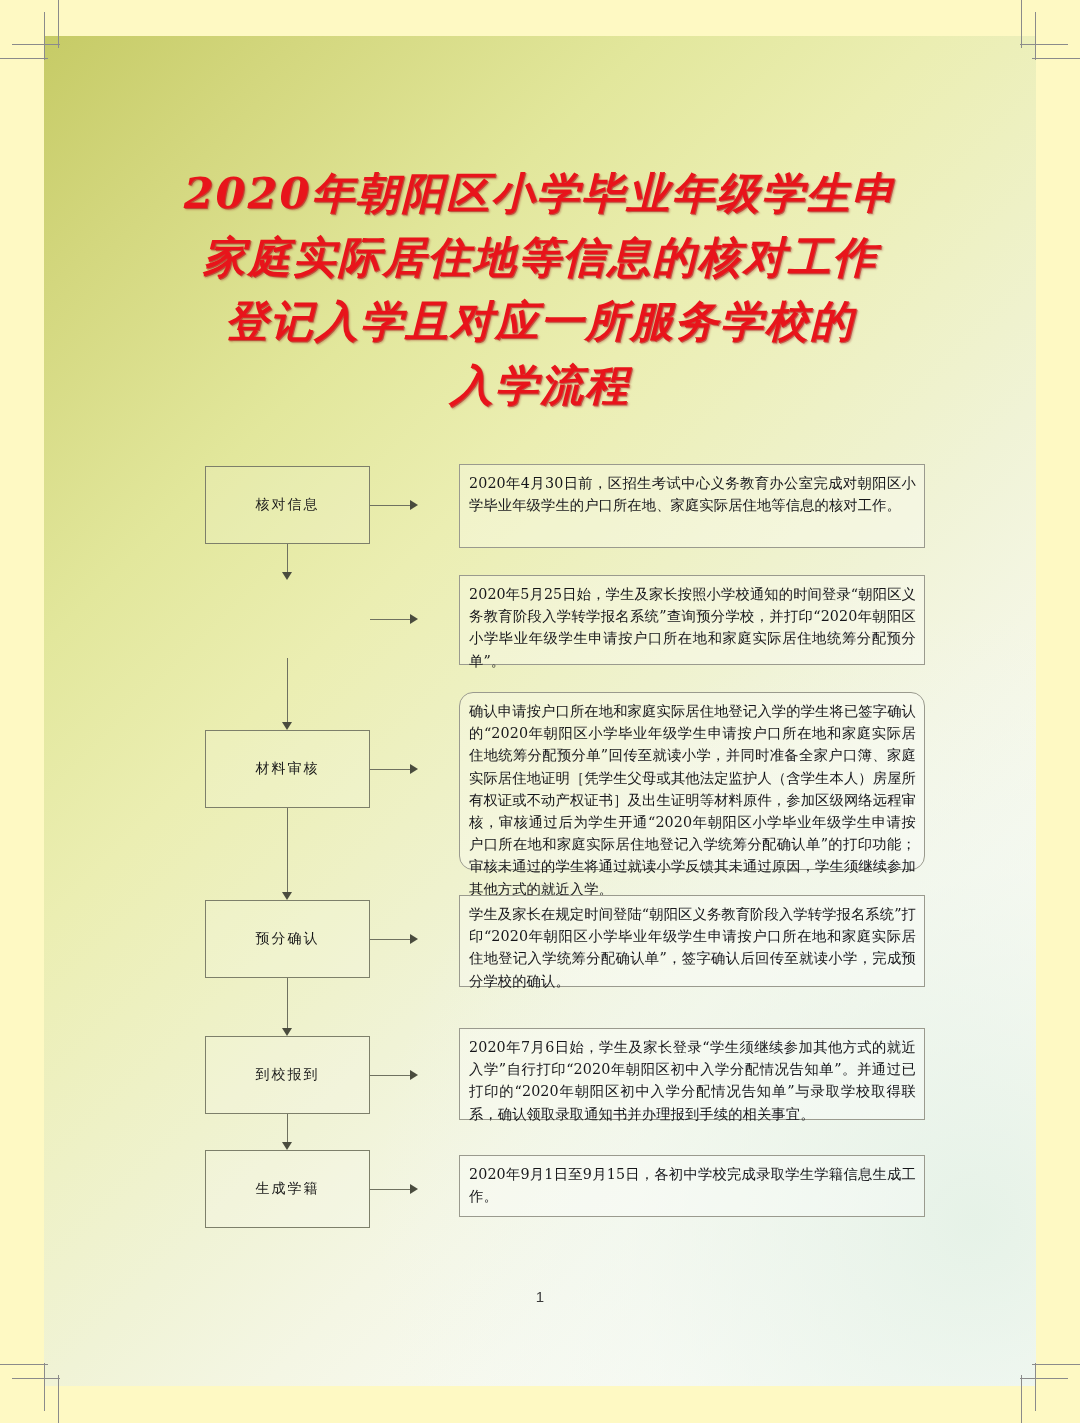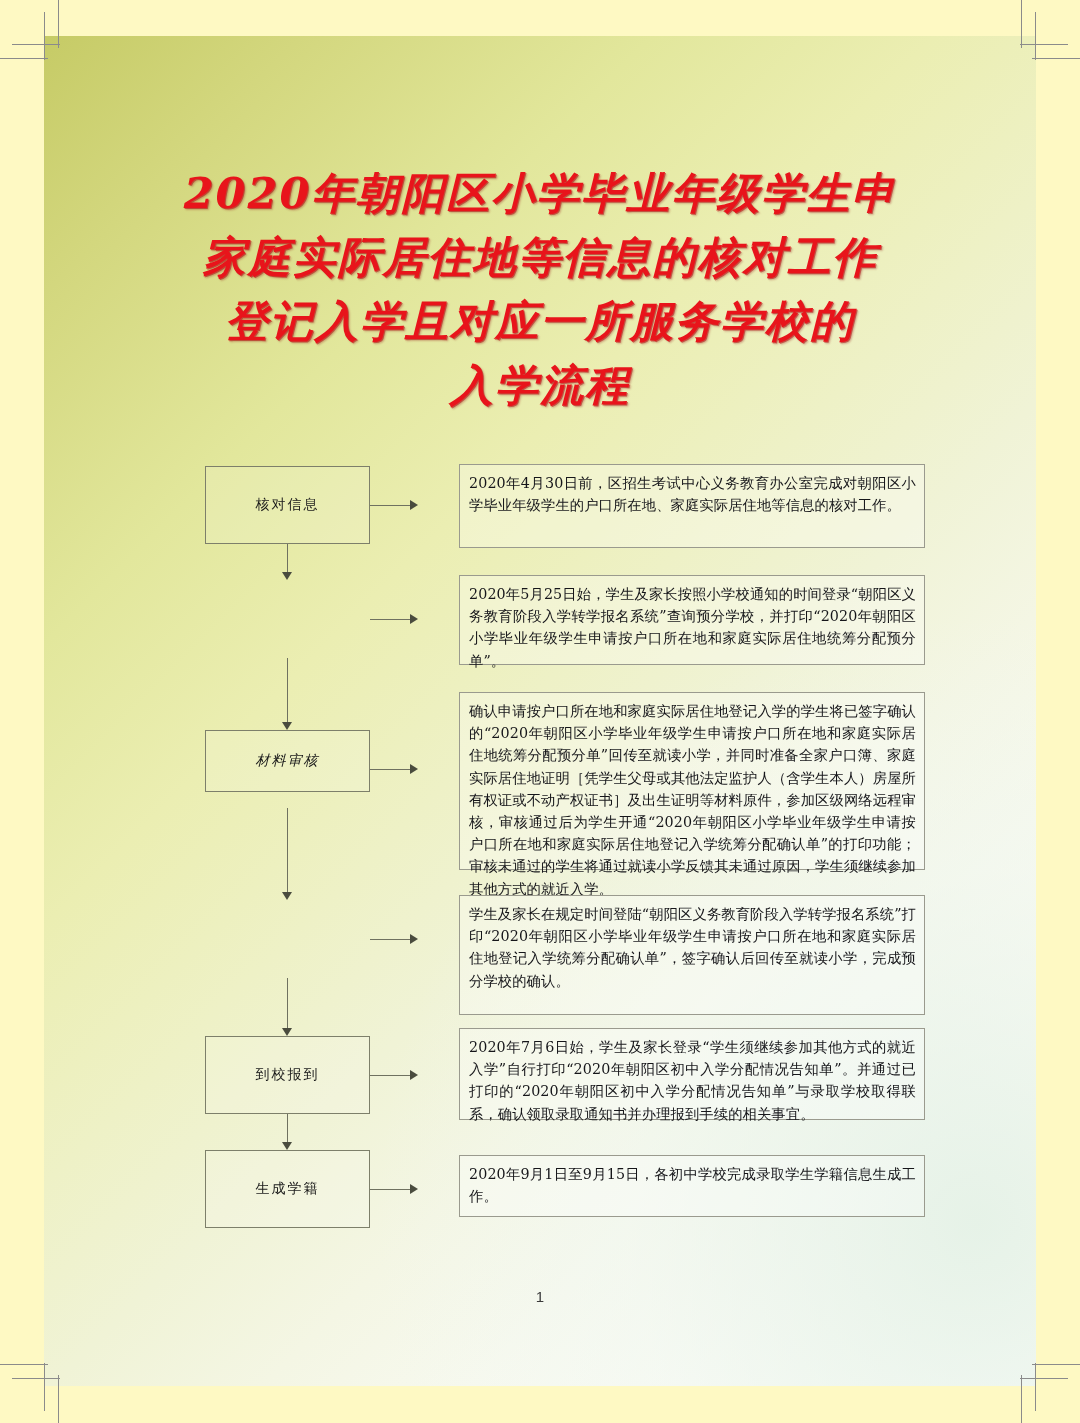--- a/index.html
+++ b/index.html
@@ -237,34 +237,37 @@
     <div class="arrow-down" style="top:572px;"></div>
 
     <div class="conn-h" style="left:370px; top:619px; width:40px;"></div>
     <div class="arrow-right" style="left:410px; top:614px;"></div>
     <div class="desc-box" style="top:575px; height:90px;">
       <div class="desc-text">2020年5月25日始，学生及家长按照小学校通知的时间登录“朝阳区义务教育阶段入学转学报名系统”查询预分学校，并打印“2020年朝阳区小学毕业年级学生申请按户口所在地和家庭实际居住地统筹分配预分单”。</div>
     </div>
     <div class="conn-v" style="top:658px; height:64px;"></div>
     <div class="arrow-down" style="top:722px;"></div>
 
-    <div class="step-box" style="top:730px; height:62px;font-style:italic;">
+    <div class="step-box" style="top:730px; height:78px;">
       <span class="step-label">材料审核</span>
     </div>
     <div class="conn-h" style="left:370px; top:769px; width:40px;"></div>
     <div class="arrow-right" style="left:410px; top:764px;"></div>
-    <div class="desc-box" style="top:692px; height:178px;">
+    <div class="desc-box" style="top:692px; height:178px;border-radius:14px;">
       <div class="desc-text">确认申请按户口所在地和家庭实际居住地登记入学的学生将已签字确认的“2020年朝阳区小学毕业年级学生申请按户口所在地和家庭实际居住地统筹分配预分单”回传至就读小学，并同时准备全家户口簿、家庭实际居住地证明［凭学生父母或其他法定监护人（含学生本人）房屋所有权证或不动产权证书］及出生证明等材料原件，参加区级网络远程审核，审核通过后为学生开通“2020年朝阳区小学毕业年级学生申请按户口所在地和家庭实际居住地登记入学统筹分配确认单”的打印功能；审核未通过的学生将通过就读小学反馈其未通过原因，学生须继续参加其他方式的就近入学。</div>
     </div>
     <div class="conn-v" style="top:808px; height:84px;"></div>
     <div class="arrow-down" style="top:892px;"></div>
 
+    <div class="step-box" style="top:900px; height:78px;">
+      <span class="step-label">预分确认</span>
+    </div>
     <div class="conn-h" style="left:370px; top:939px; width:40px;"></div>
     <div class="arrow-right" style="left:410px; top:934px;"></div>
-    <div class="desc-box" style="top:895px; height:120px;">
+    <div class="desc-box" style="top:895px; height:92px;">
       <div class="desc-text">学生及家长在规定时间登陆“朝阳区义务教育阶段入学转学报名系统”打印“2020年朝阳区小学毕业年级学生申请按户口所在地和家庭实际居住地登记入学统筹分配确认单”，签字确认后回传至就读小学，完成预分学校的确认。</div>
     </div>
     <div class="conn-v" style="top:978px; height:50px;"></div>
     <div class="arrow-down" style="top:1028px;"></div>
 
     <div class="step-box" style="top:1036px; height:78px;">
       <span class="step-label">到校报到</span>
     </div>
     <div class="conn-h" style="left:370px; top:1075px; width:40px;"></div>
     <div class="arrow-right" style="left:410px; top:1070px;"></div>

